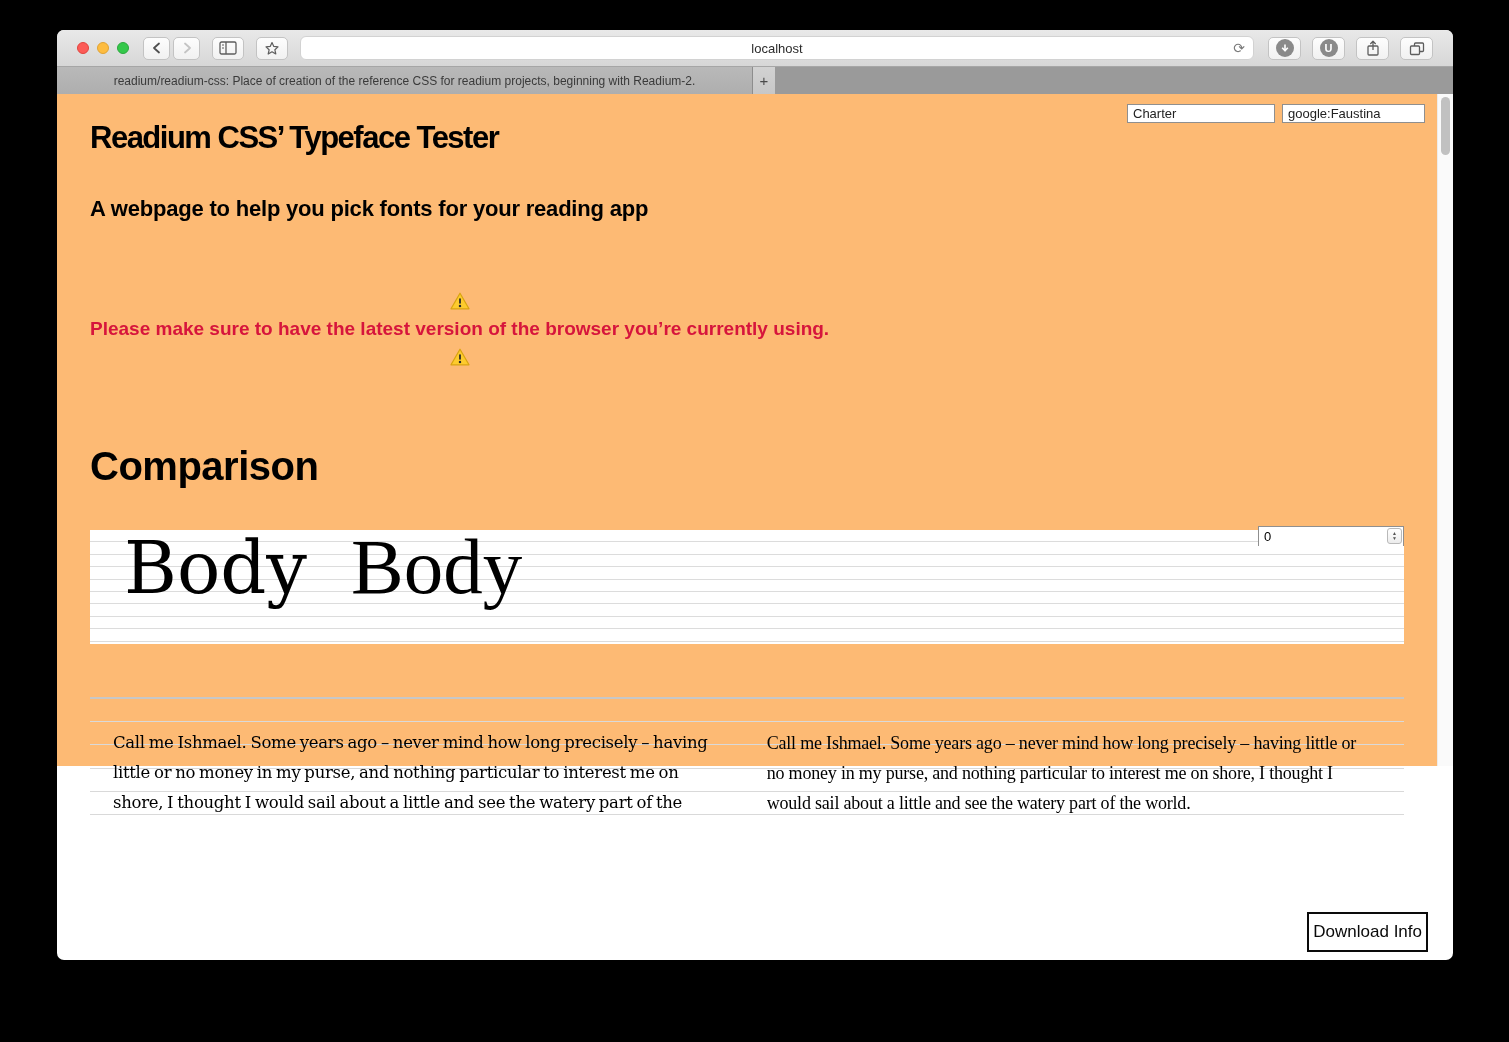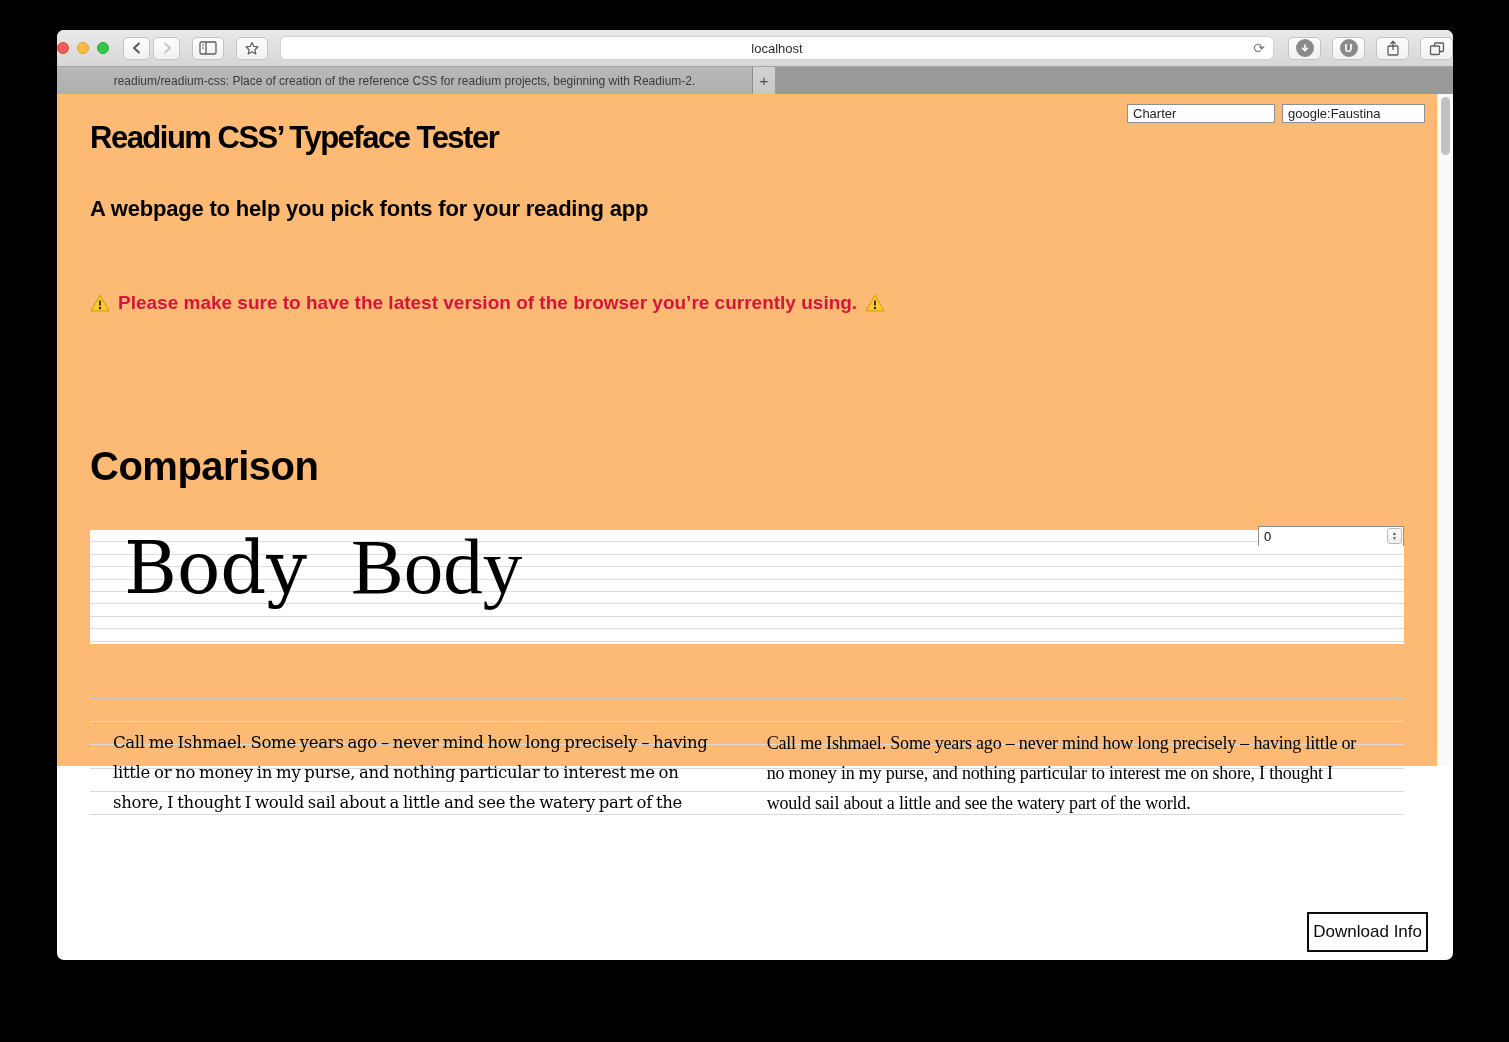--- a/index.html
+++ b/index.html
@@ -11,21 +11,21 @@
   .window {
     position:absolute; left:57px; top:30px; width:1396px; height:930px;
     border-radius:7px; overflow:hidden; background:#fff;
     box-shadow:0 18px 50px rgba(0,0,0,.65);
   }
 
   
   .toolbar {
     height:37px; background:linear-gradient(#e9e9e9,#d7d7d7);
     border-bottom:1px solid #a6a6a6;
-    display:flex; align-items:center; padding:0 0;
+    display:flex; align-items:center; padding:0 20px;
   }
   .traffic { display:flex; gap:8px; margin-right:14px; }
   .light { width:12px; height:12px; border-radius:50%; }
   .light.red    { background:#fc5b57; border:1px solid #e1443e; }
   .light.yellow { background:#fdbc40; border:1px solid #e0a334; }
   .light.green  { background:#34c84a; border:1px solid #2ca83e; }
 
   .tbtn {
     height:23px; border:1px solid #c3c3c3; border-radius:5px;
     background:linear-gradient(#fdfdfd,#f1f1f1);
@@ -83,21 +83,21 @@
   }
   .font-inputs input.left  { width:148px; }
   .font-inputs input.right { width:143px; }
 
   .h1 { position:absolute; top:26px; left:33px; font-size:31px; font-weight:bold; letter-spacing:-1.5px; }
   .subtitle { position:absolute; top:102px; left:33px; font-size:22px; font-weight:bold; letter-spacing:-.2px; }
 
   .warning {
     position:absolute; top:198px; left:33px;
     font-size:19px; font-weight:bold; color:#d6153c;
-    display:flex; align-items:center; gap:8px;
+    display:flex; align-items:center; gap:8px;flex-direction:column;
   }
 
   .h2 { position:absolute; top:350px; left:33px; font-size:40px; font-weight:bold; letter-spacing:-.5px; }
 
   .comparison { position:absolute; top:436px; left:33px; width:1314px; }
 
   .specimen-row {
     position:relative; height:114px;
     background:repeating-linear-gradient(to bottom, #fff 0 11.4px, #dcdcdc 11.4px 12.4px);
   }

